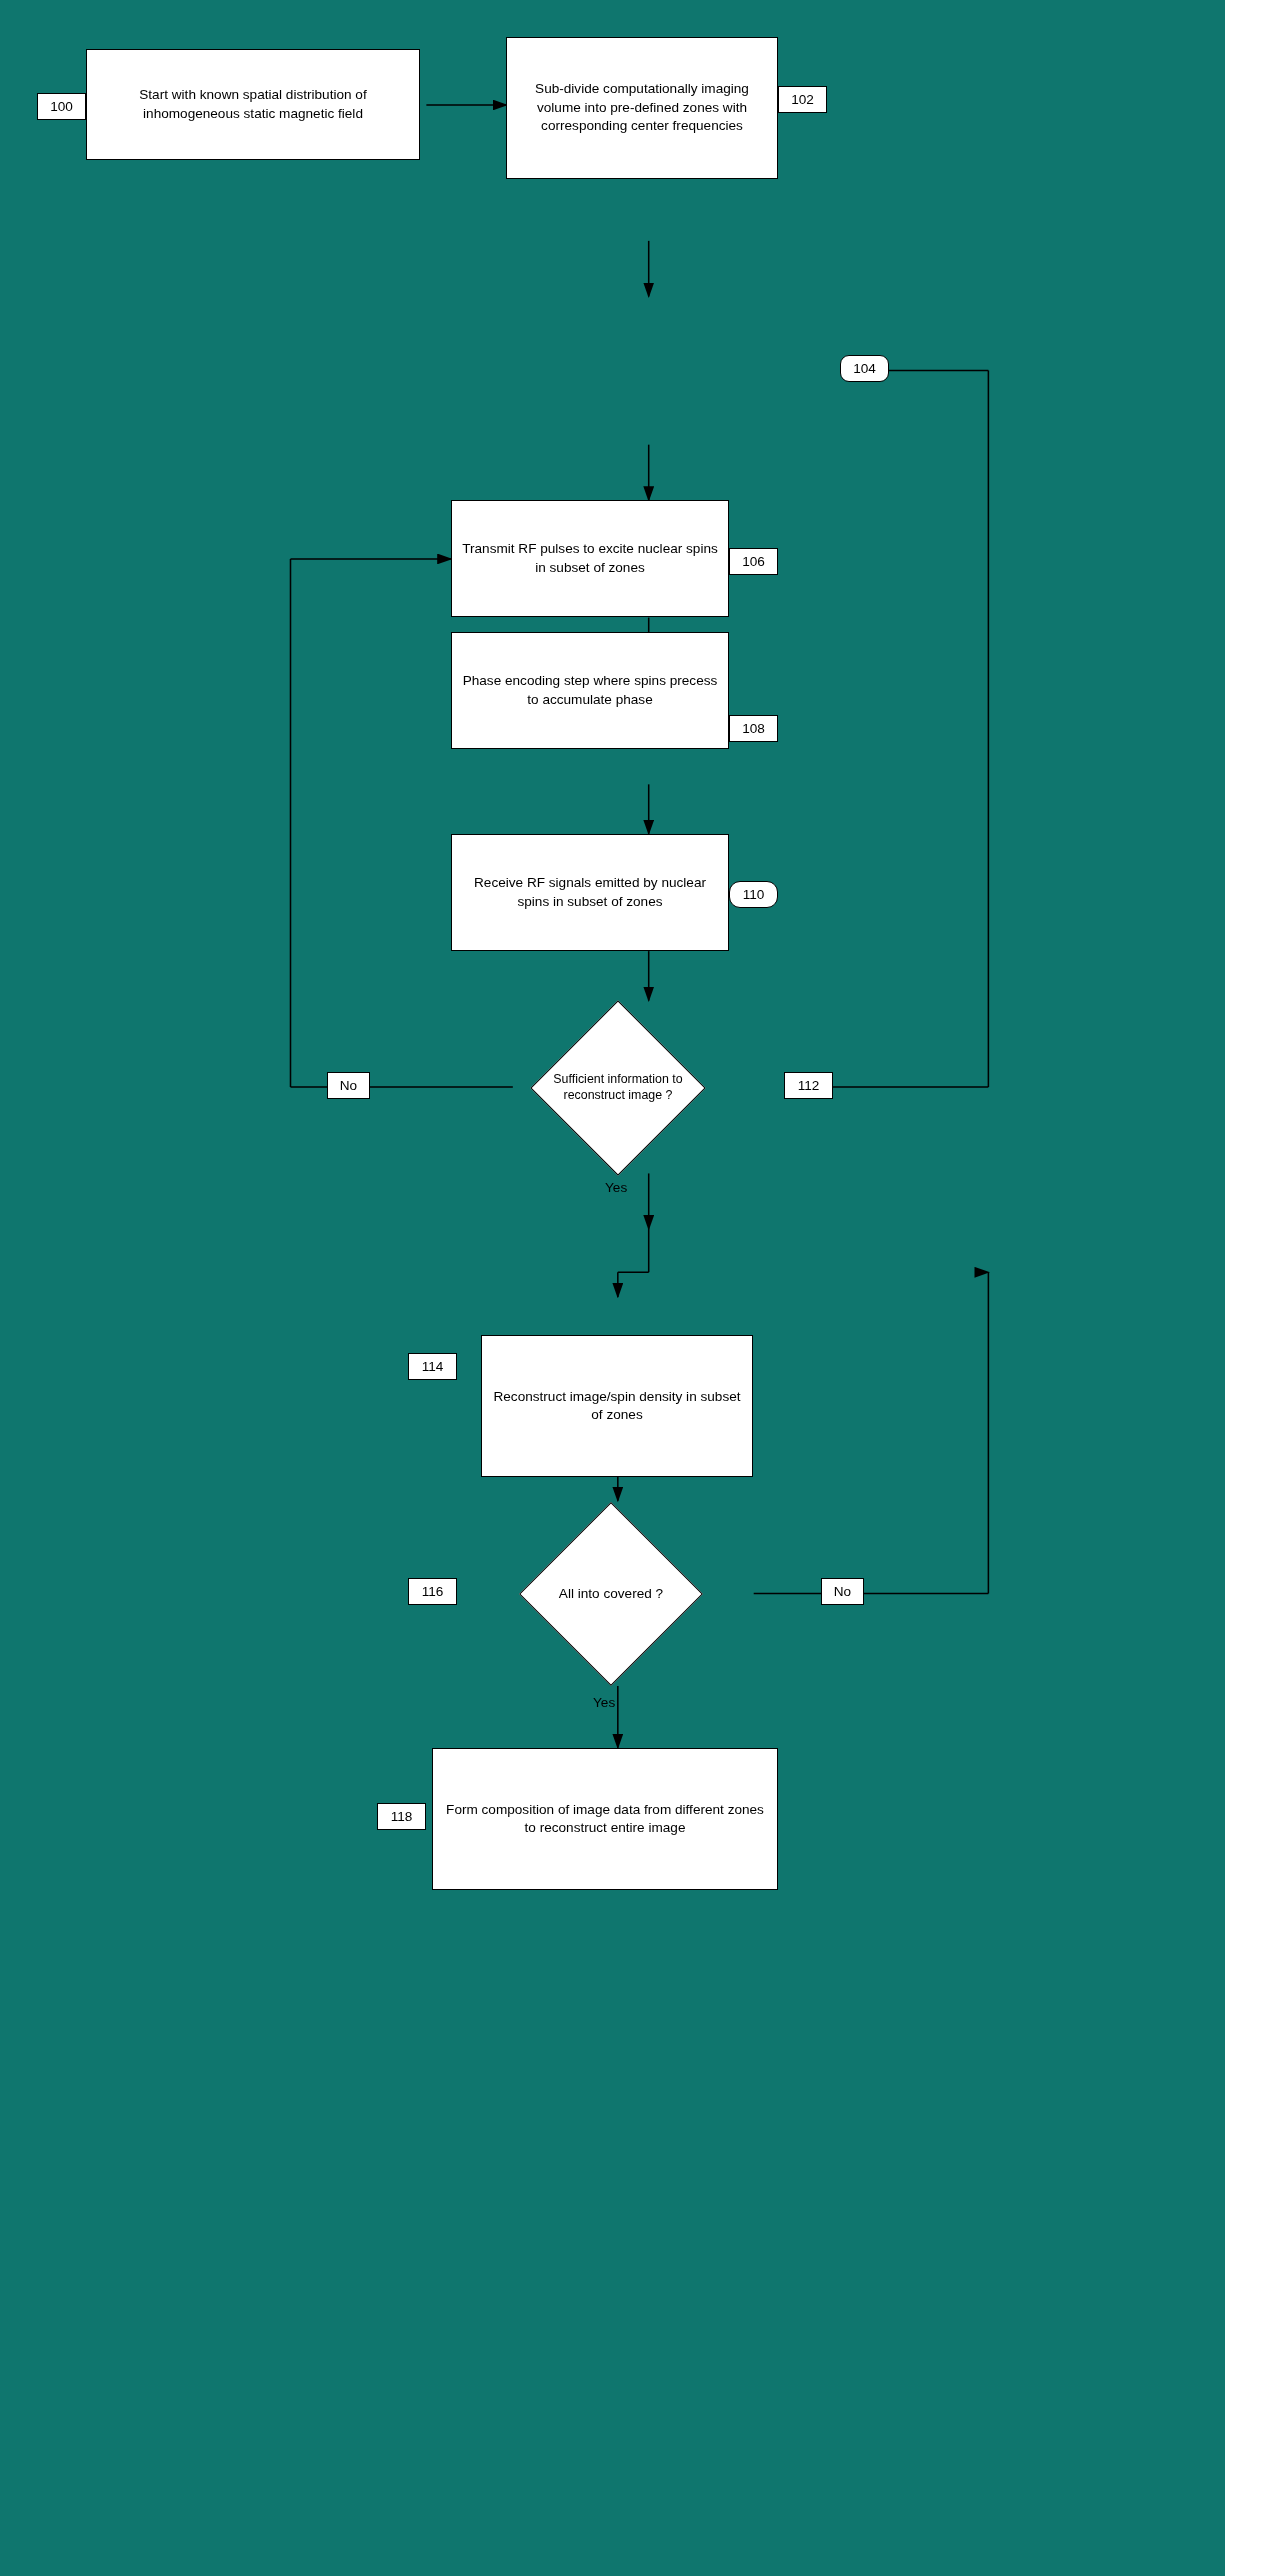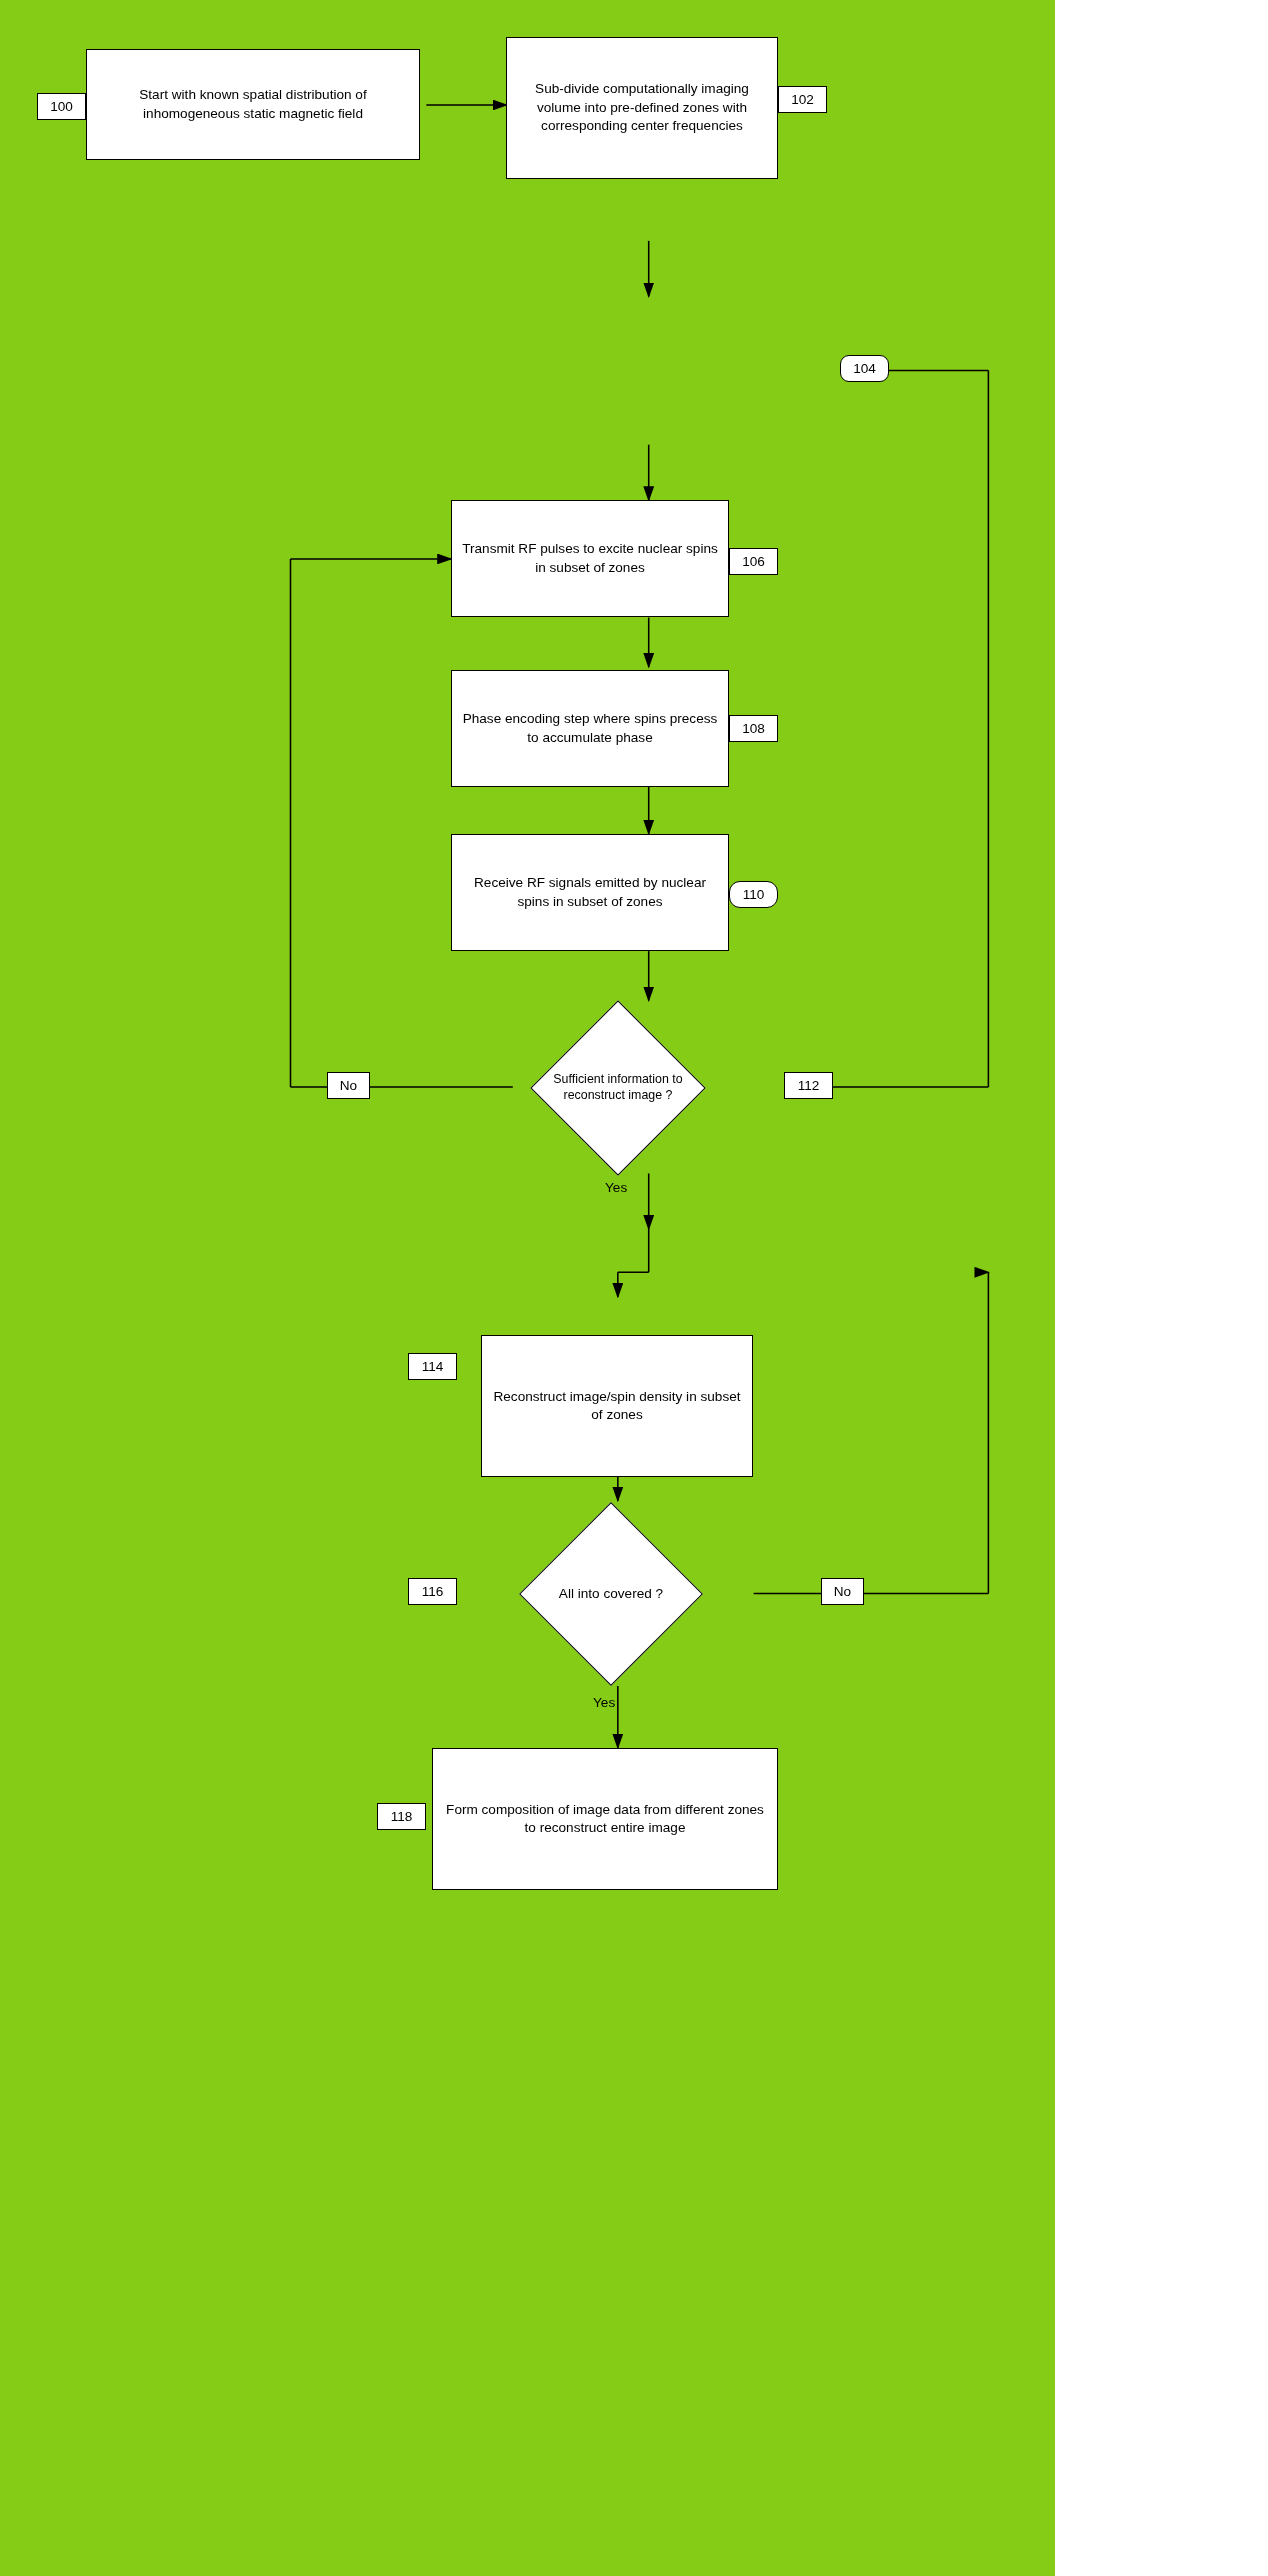--- a/index.html
+++ b/index.html
@@ -7,23 +7,23 @@
       background: #fff;
       font-family: Arial, sans-serif;
       font-size: 8.6px;
       width: 1269px;
       min-height: 2576px;
       position: relative;
     }
 
     .flowchart {
       position: relative;
-      width: 1055px;
+      width: 1225px;
       min-height: 2576px;
-      background: #84cc16;
+      background: #0f766e;
     }
 
     
     .fc-box {
       position: absolute;
       border: 1.2px solid #000;
       background: #fff;
       display: flex;
       align-items: center;
       justify-content: center;
@@ -141,21 +141,21 @@
   </div>
 
   <div class="fc-box" style="left:451px; top:500px; width:278px; height:117px;">
     <span>Transmit RF pulses to excite nuclear spins in subset of zones</span>
   </div>
 
   <div class="fc-label" style="left:729px; top:548px; width:49px; height:27px;">
     <span>106</span>
   </div>
 
-  <div class="fc-box" style="left:451px; top:670px; width:278px; height:117px;text-align:center;">
+  <div class="fc-box" style="left:451px; top:632px; width:278px; height:117px;text-align:center;">
     <span>Phase encoding step where spins precess to accumulate phase</span>
   </div>
 
   <div class="fc-label" style="left:729px; top:715px; width:49px; height:27px;">
     <span>108</span>
   </div>
 
   <div class="fc-box" style="left:451px; top:834px; width:278px; height:117px;">
     <span>Receive RF signals emitted by nuclear spins in subset of zones</span>
   </div>

